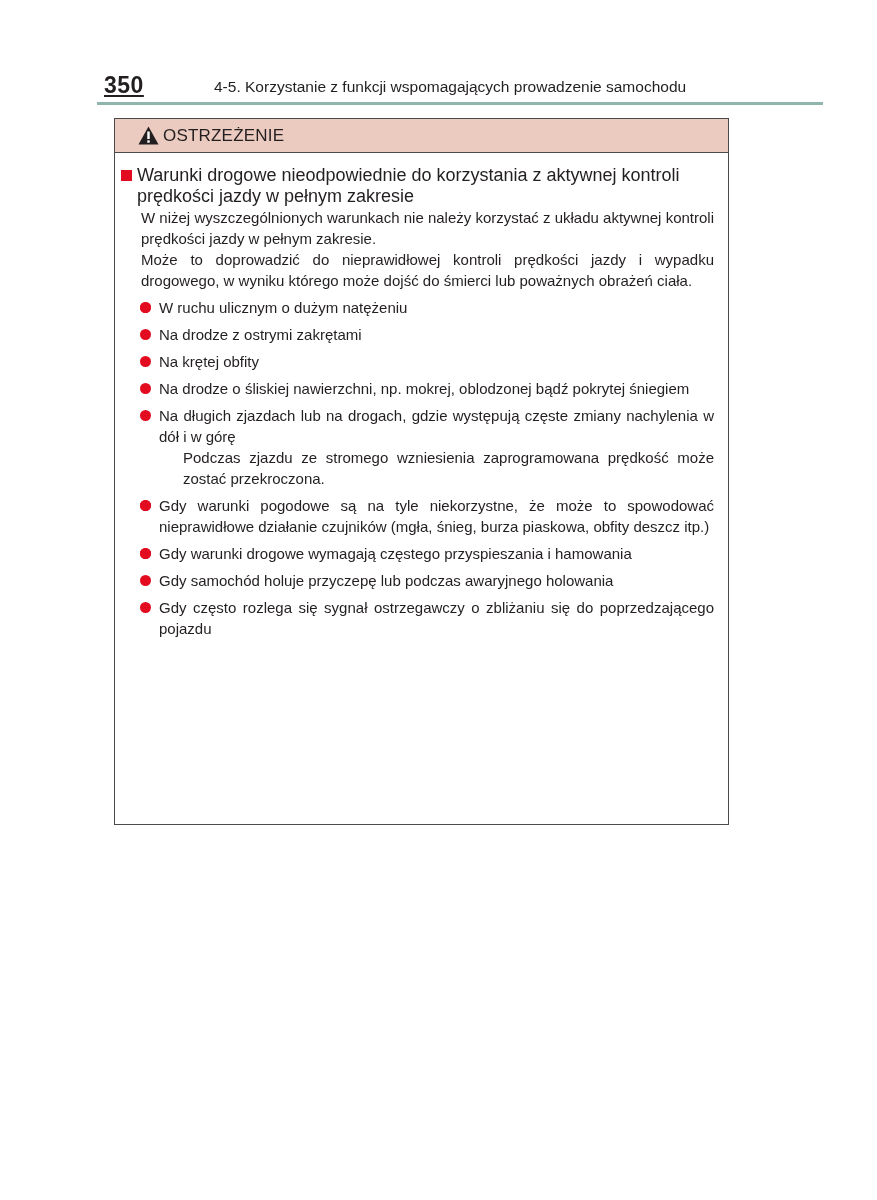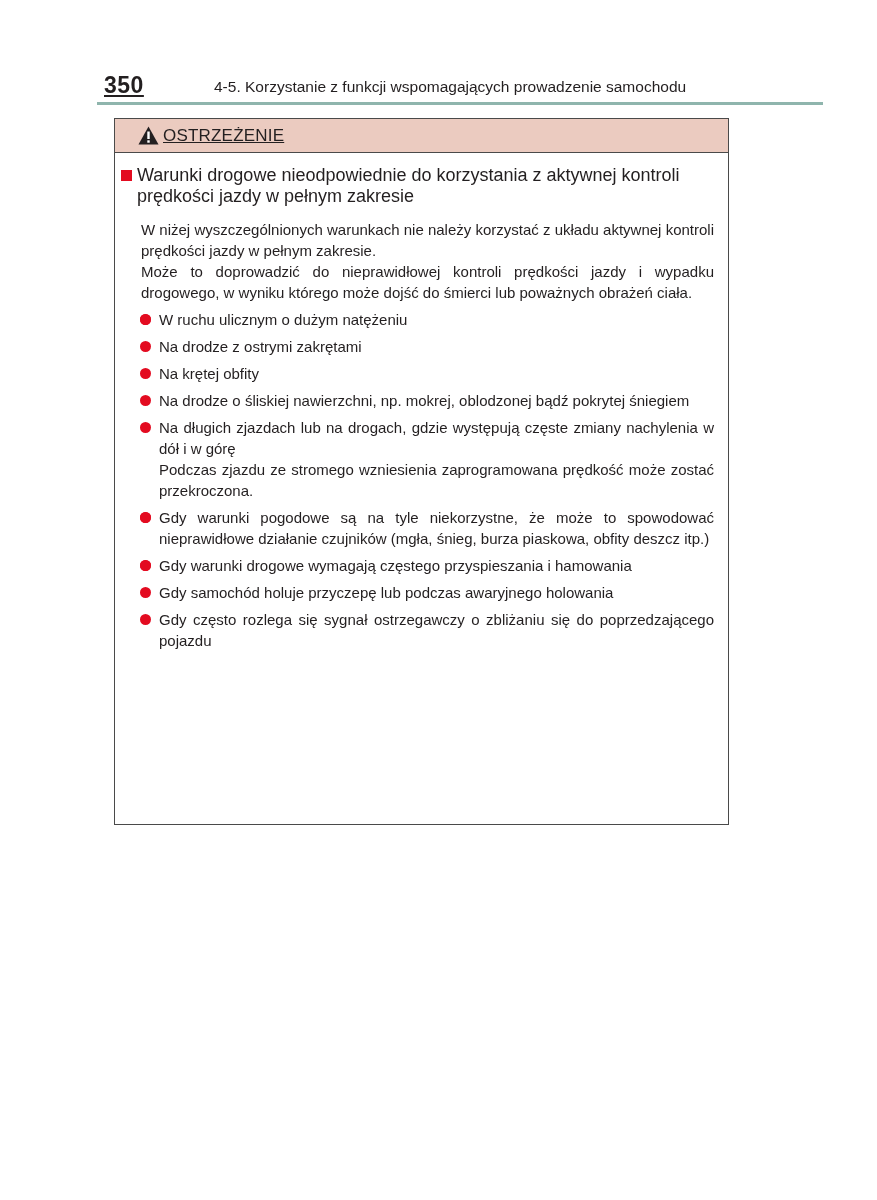--- a/index.html
+++ b/index.html
@@ -7,37 +7,37 @@
          font-family: "DejaVu Sans", sans-serif; color: #231f20; }
   .page-header { position: absolute; left: 100px; top: 72px; width: 722px; height: 32px; }
   .page-number { position: absolute; left: 4px; top: 0; font-family: "Liberation Sans", sans-serif;
                  font-weight: bold; font-size: 23px; letter-spacing: 0.5px; color: #231f20; text-decoration: underline; }
   .section-title { position: absolute; left: 84px; top: 6px; font-family: "Liberation Sans", sans-serif;
                    font-size: 15.5px; color: #231f20; white-space: nowrap; margin-left: 30px; }
   .header-rule { position: absolute; left: 97px; top: 102px; width: 726px; height: 3px; background: #8fb5ad; }
   .warning-box { position: absolute; left: 114px; top: 118px; width: 615px; height: 707px;
                  border: 1.5px solid #4a4a4a; box-sizing: border-box; background: #fff; }
   .warning-head { height: 34px; background: #ebcbc0; border-bottom: 1.5px solid #4a4a4a;
-                  display: flex; align-items: center; padding-left: 23px; box-sizing: border-box; text-decoration: underline; }
+                  display: flex; align-items: center; padding-left: 23px; box-sizing: border-box; }
   .warn-icon { width: 21px; height: 19px; margin-right: 4px; display: inline-block; }
   .warn-label { font-family: "Liberation Sans", sans-serif; font-size: 17px; color: #231f20; letter-spacing: 0.2px; }
   .content { position: absolute; left: 0; top: 46px; width: 100%; }
   .subhead { position: relative; padding-left: 22px; padding-right: 14px;
              font-family: "Liberation Sans", sans-serif; font-size: 18px; line-height: 21px;
              color: #231f20; }
   .sq-bullet { position: absolute; left: 6px; top: 5px; width: 11px; height: 11px; background: #e30b20; }
-  .para { padding-left: 26px; padding-right: 14px; margin-top: 12px;
+  .para { padding-left: 26px; padding-right: 14px; margin-top: 0;
           font-family: "Liberation Sans", sans-serif; font-size: 15px; line-height: 21px; color: #231f20;
           text-align: justify; }
   .items { list-style: none; margin: 6px 0 0 0; padding: 0; }
   .item { position: relative; padding-left: 44px; padding-right: 14px; margin-bottom: 6px;
           font-family: "Liberation Sans", sans-serif; font-size: 15px; line-height: 21px; color: #231f20;
           text-align: justify; }
   .dot { position: absolute; left: 25px; top: 5px; width: 11px; height: 11px; border-radius: 50%; background: #e30b20; }
-  .note { display: block; }
+  .note { display: block; margin-left: 24px; }
 </style>
 </head>
 <body>
 
 <div class="page-header">
   <span class="page-number">350</span>
   <span class="section-title">4-5. Korzystanie z funkcji wspomagających prowadzenie samochodu</span>
 </div>
 <div class="header-rule"></div>
 

